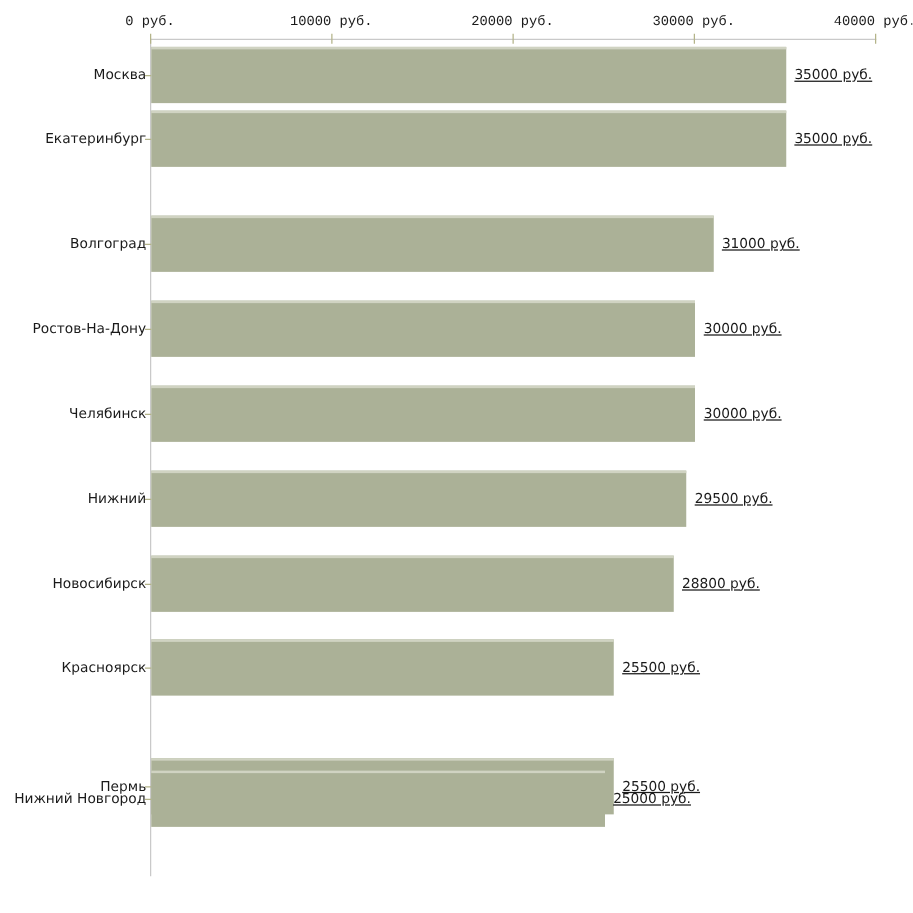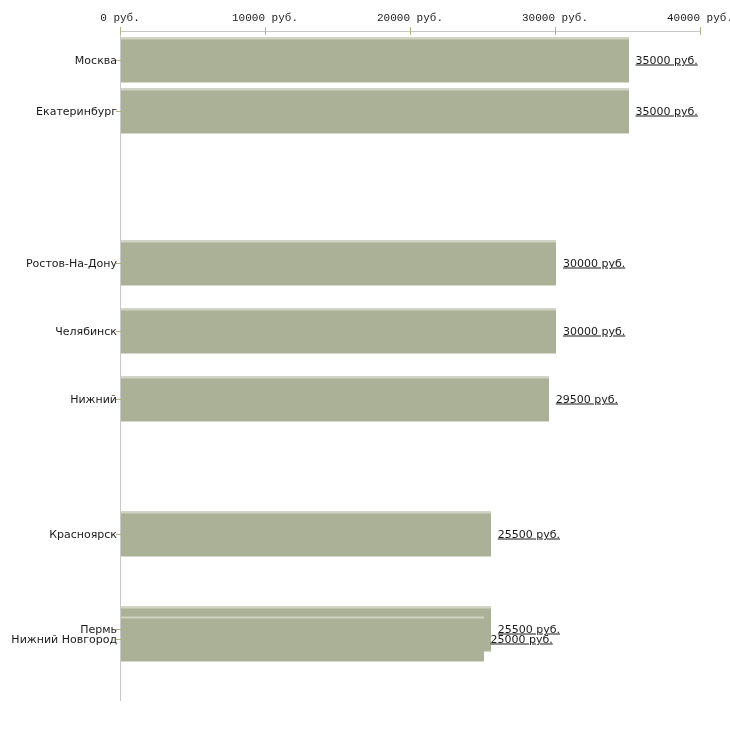--- a/index.html
+++ b/index.html
@@ -49,37 +49,49 @@
       <div class="cat-tick" style="left: 116px;"></div>
       <div class="bar" style="left: 121px; width: 507.5px;"></div>
       <div class="val-label" style="left: 635.5px;">35000 руб.</div>
     </div>
     <div class="bar-row" style="top: 77px; height: 67.8px;">
       <div class="cat-label" style="right: 613px;">Екатеринбург</div>
       <div class="cat-tick" style="left: 116px;"></div>
       <div class="bar" style="left: 121px; width: 507.5px;"></div>
       <div class="val-label" style="left: 635.5px;">35000 руб.</div>
     </div>
+    <div class="bar-row" style="top: 161.6px; height: 67.8px;">
+      <div class="cat-label" style="right: 613px;">Волгоград</div>
+      <div class="cat-tick" style="left: 116px;"></div>
+      <div class="bar" style="left: 121px; width: 449.5px;"></div>
+      <div class="val-label" style="left: 577.5px;">31000 руб.</div>
+    </div>
     <div class="bar-row" style="top: 229.4px; height: 67.8px;">
       <div class="cat-label" style="right: 613px;">Ростов-На-Дону</div>
       <div class="cat-tick" style="left: 116px;"></div>
       <div class="bar" style="left: 121px; width: 435px;"></div>
       <div class="val-label" style="left: 563px;">30000 руб.</div>
     </div>
     <div class="bar-row" style="top: 297.2px; height: 67.8px;">
       <div class="cat-label" style="right: 613px;">Челябинск</div>
       <div class="cat-tick" style="left: 116px;"></div>
       <div class="bar" style="left: 121px; width: 435px;"></div>
       <div class="val-label" style="left: 563px;">30000 руб.</div>
     </div>
     <div class="bar-row" style="top: 365px; height: 67.8px;">
       <div class="cat-label" style="right: 613px;">Нижний</div>
       <div class="cat-tick" style="left: 116px;"></div>
       <div class="bar" style="left: 121px; width: 427.75px;"></div>
       <div class="val-label" style="left: 555.75px;">29500 руб.</div>
+    </div>
+    <div class="bar-row" style="top: 432.8px; height: 67.8px;">
+      <div class="cat-label" style="right: 613px;">Новосибирск</div>
+      <div class="cat-tick" style="left: 116px;"></div>
+      <div class="bar" style="left: 121px; width: 417.6px;"></div>
+      <div class="val-label" style="left: 545.6px;">28800 руб.</div>
     </div>
     <div class="bar-row" style="top: 500.6px; height: 67.8px;">
       <div class="cat-label" style="right: 613px;">Красноярск</div>
       <div class="cat-tick" style="left: 116px;"></div>
       <div class="bar" style="left: 121px; width: 369.75px;"></div>
       <div class="val-label" style="left: 497.75px;">25500 руб.</div>
     </div>
     <div class="bar-row" style="top: 595px; height: 67.8px;">
       <div class="cat-label" style="right: 613px;">Пермь</div>
       <div class="cat-tick" style="left: 116px;"></div>

